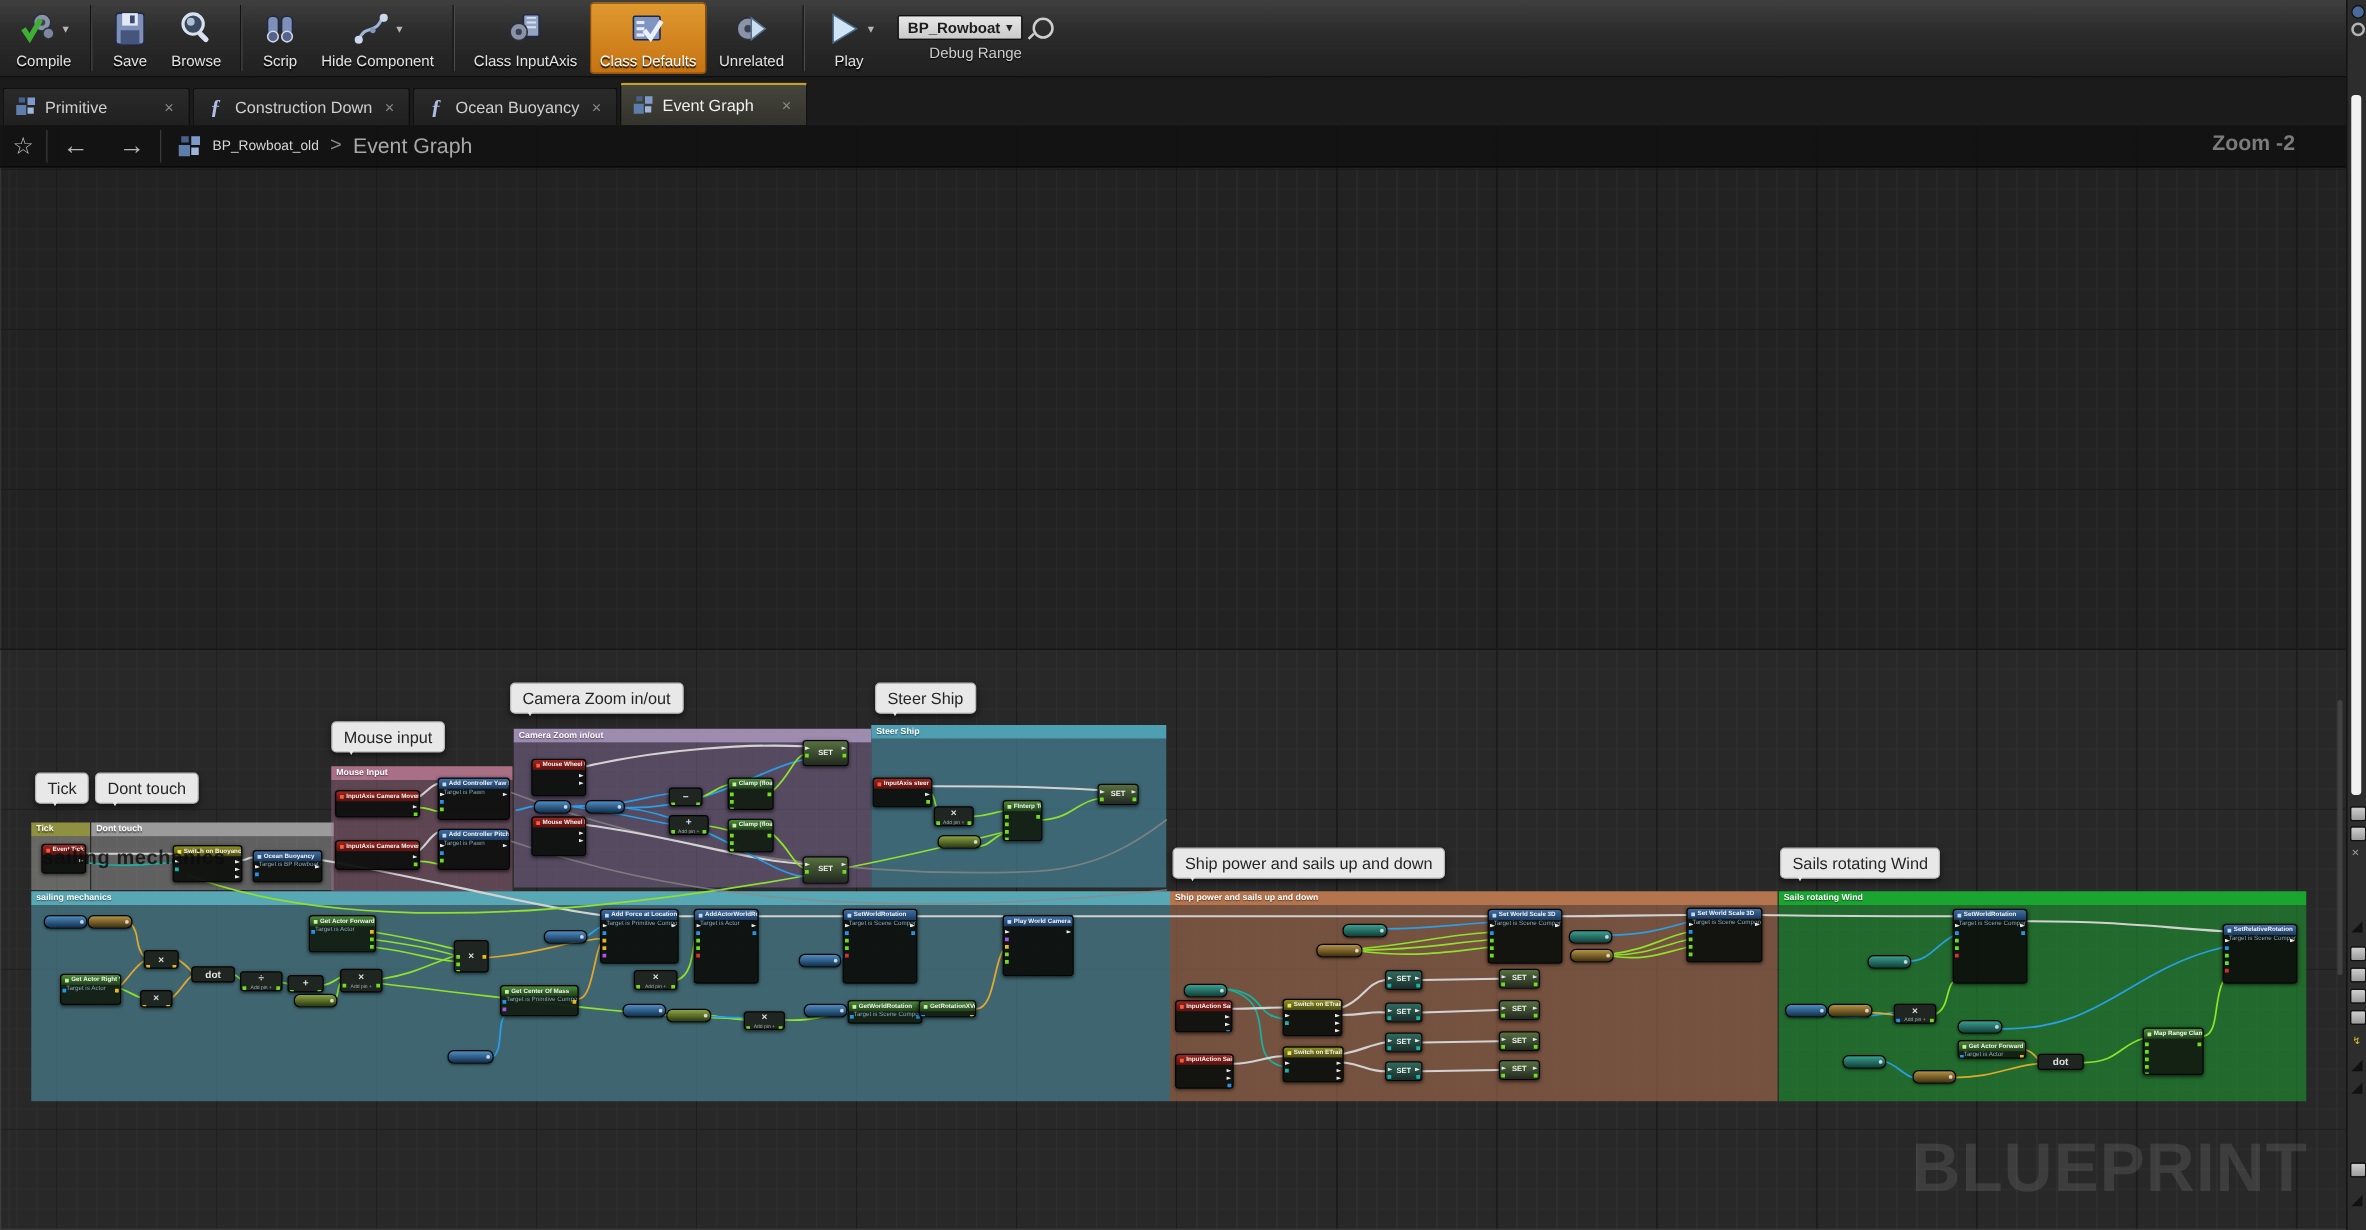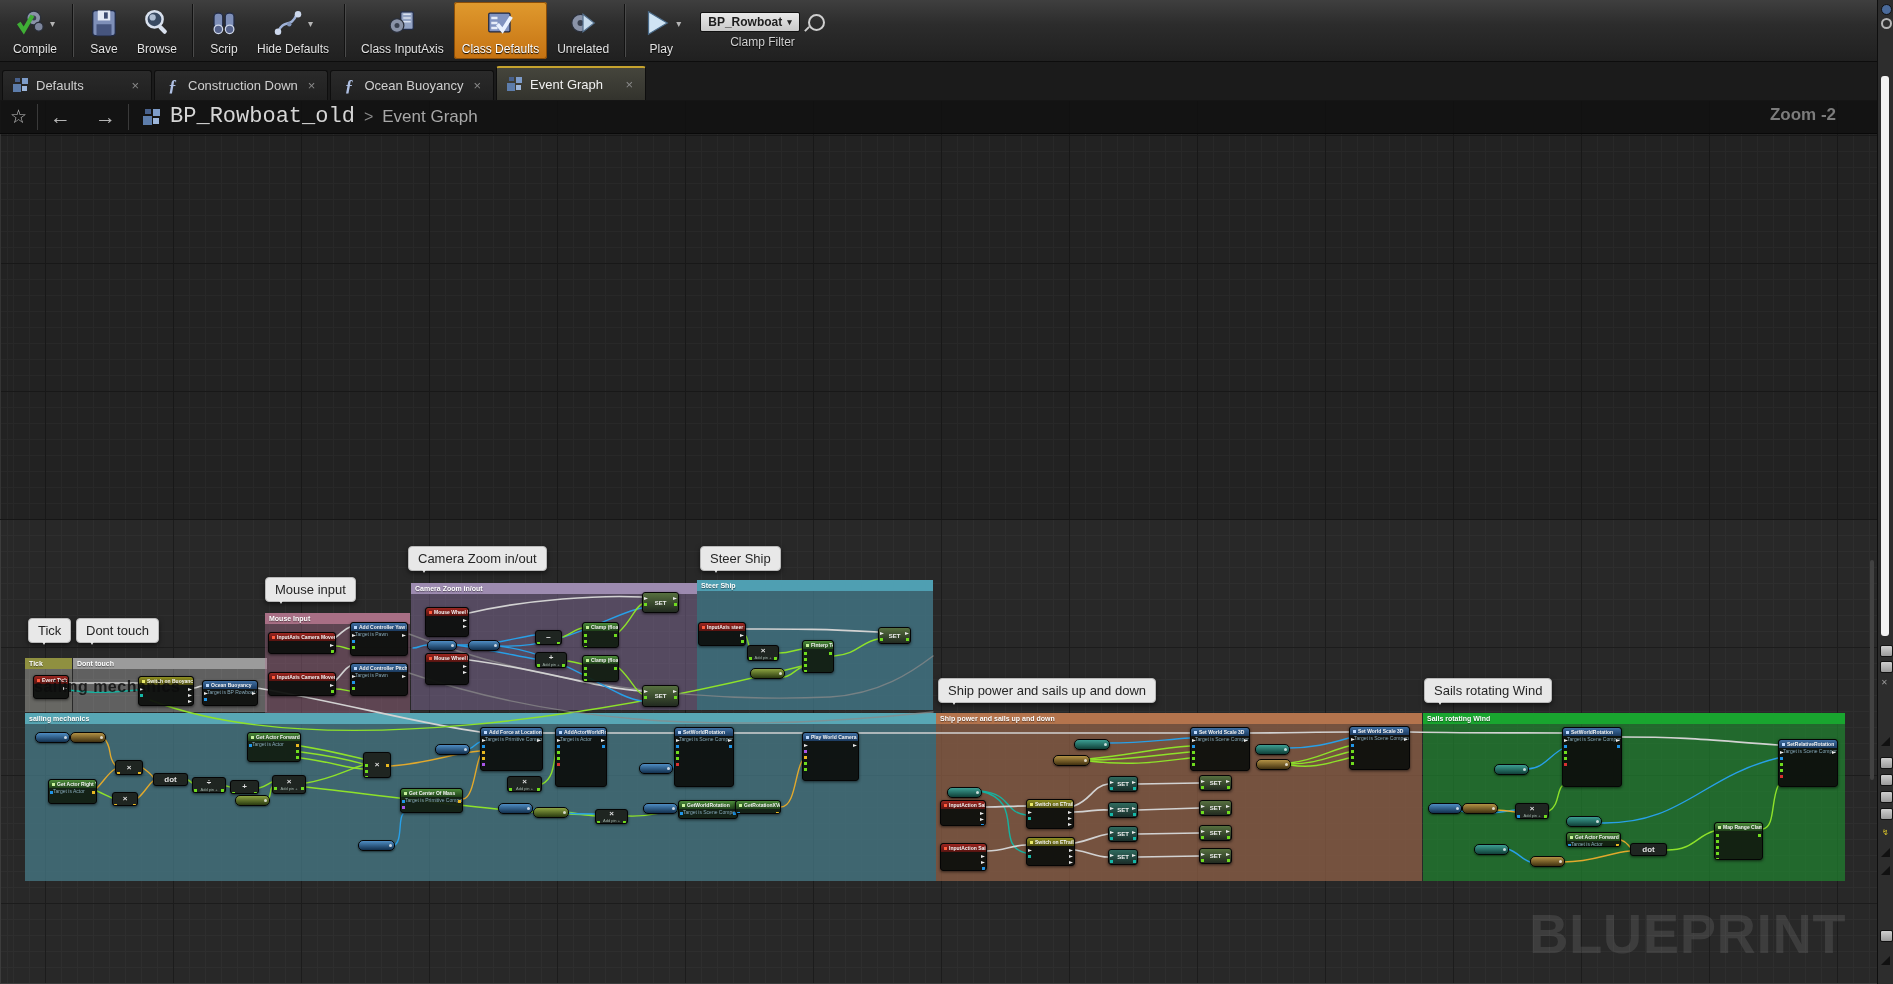--- a/index.html
+++ b/index.html
@@ -58,21 +58,21 @@
     border-bottom:1px solid #090909;display:flex;align-items:center;color:#c9c9c9;}
   .crumb-star{font-size:19px;color:#c2c2c2;padding:0 10px;cursor:pointer;}
   .crumb-arrow{font-size:21px;font-weight:bold;color:#b5b5b5;padding:0 12px;cursor:pointer;line-height:30px;}
   .crumb-vsep{width:1px;height:26px;background:#3a3a3a;}
   .crumb-bpicon{position:relative;width:17px;height:16px;margin:0 10px 0 14px;}
   .crumb-bpicon i{position:absolute;background:#7d9cc9;}
   .crumb-bpicon i:nth-child(1){left:0;top:7px;width:9px;height:9px;background:#5d7dab;}
   .crumb-bpicon i:nth-child(2){left:10px;top:0;width:7px;height:7px;}
   .crumb-bpicon i:nth-child(3){left:10px;top:9px;width:6px;height:6px;background:#9db6da;}
   .crumb-bpicon i:nth-child(4){left:2px;top:0;width:6px;height:5px;background:#48618c;}
-  .crumb-title{font-size:22px;color:#d6d6d6;cursor:pointer;font-family:Liberation Mono, monospace;}
+  .crumb-title{font-size:11px;color:#d6d6d6;cursor:pointer;}
   .crumb-sep{font-size:16px;color:#8a8a8a;margin:0 9px;}
   .crumb-section{font-size:17px;color:#a8a8a8;}
   .zoom-label{position:absolute;right:42px;top:5px;font-size:17px;font-weight:bold;color:#7c7c7c;}
 
   
   .comment{position:absolute;box-sizing:border-box;}
   .comment .c-hd{height:10px;line-height:10px;font-size:7px;font-weight:bold;color:#fff;
     padding:1px 4px 0;white-space:nowrap;overflow:hidden;text-shadow:0 1px 1px rgba(0,0,0,.5);}
   .comment .c-bd{position:absolute;left:0;right:0;top:11px;bottom:0;}
 
@@ -181,21 +181,21 @@
       <div class="tb-btn">
         <div class="tb-icrow">
           <svg class="ic" width="30" height="30" viewBox="0 0 24 24">
             <path d="M4,19 C9,8 14,17 19,5" stroke="#9fb2d8" stroke-width="2" fill="none"></path>
             <circle cx="4" cy="19" r="2.6" fill="#cdd8ec"></circle>
             <circle cx="20" cy="5" r="2.6" fill="#cdd8ec"></circle>
             <circle cx="13" cy="13" r="1.8" fill="#8295ba"></circle>
           </svg>
           <span class="tb-caret">▾</span>
         </div>
-        <div class="tb-label">Hide Defaults</div>
+        <div class="tb-label">Hide Component</div>
       </div>
       <div class="tb-sep"></div>
       <div class="tb-btn">
         <div class="tb-icrow">
           <svg class="ic" width="30" height="30" viewBox="0 0 24 24">
             <rect x="11" y="3" width="10" height="14" rx="1" fill="#93a3c4" stroke="#202a44"></rect>
             <path d="M13,5 h6 M13,8 h6 M13,11 h6" stroke="#d8e0ee" stroke-width="1.2"></path>
             <circle cx="8" cy="14" r="5.5" fill="#8a93a8" stroke="#2a2f3a"></circle>
             <circle cx="8" cy="14" r="2" fill="#3a4150"></circle>
           </svg>
@@ -235,33 +235,33 @@
         <div class="tb-label">Play</div>
       </div>
       <div class="tb-debug">
         <div class="dbg-row">
           <div class="dbg-select">
             <span>BP_Rowboat</span>
             <span class="sel-caret">▾</span>
           </div>
           <span class="dbg-find"></span>
         </div>
-        <div class="dbg-label">Clamp Filter</div>
+        <div class="dbg-label">Debug Range</div>
       </div>
     </div>
 
   <div class="tabbar" id="tabbar">
       <div class="tab">
         <span class="icon-grid">
           <i></i>
           <i></i>
           <i></i>
           <i></i>
         </span>
-        <span class="tab-label">Defaults</span>
+        <span class="tab-label">Primitive</span>
         <span class="tab-close">×</span>
       </div>
       <div class="tab">
         <span class="icon-fn">ƒ</span>
         <span class="tab-label">Construction Down</span>
         <span class="tab-close">×</span>
       </div>
       <div class="tab">
         <span class="icon-fn">ƒ</span>
         <span class="tab-label">Ocean Buoyancy</span>

